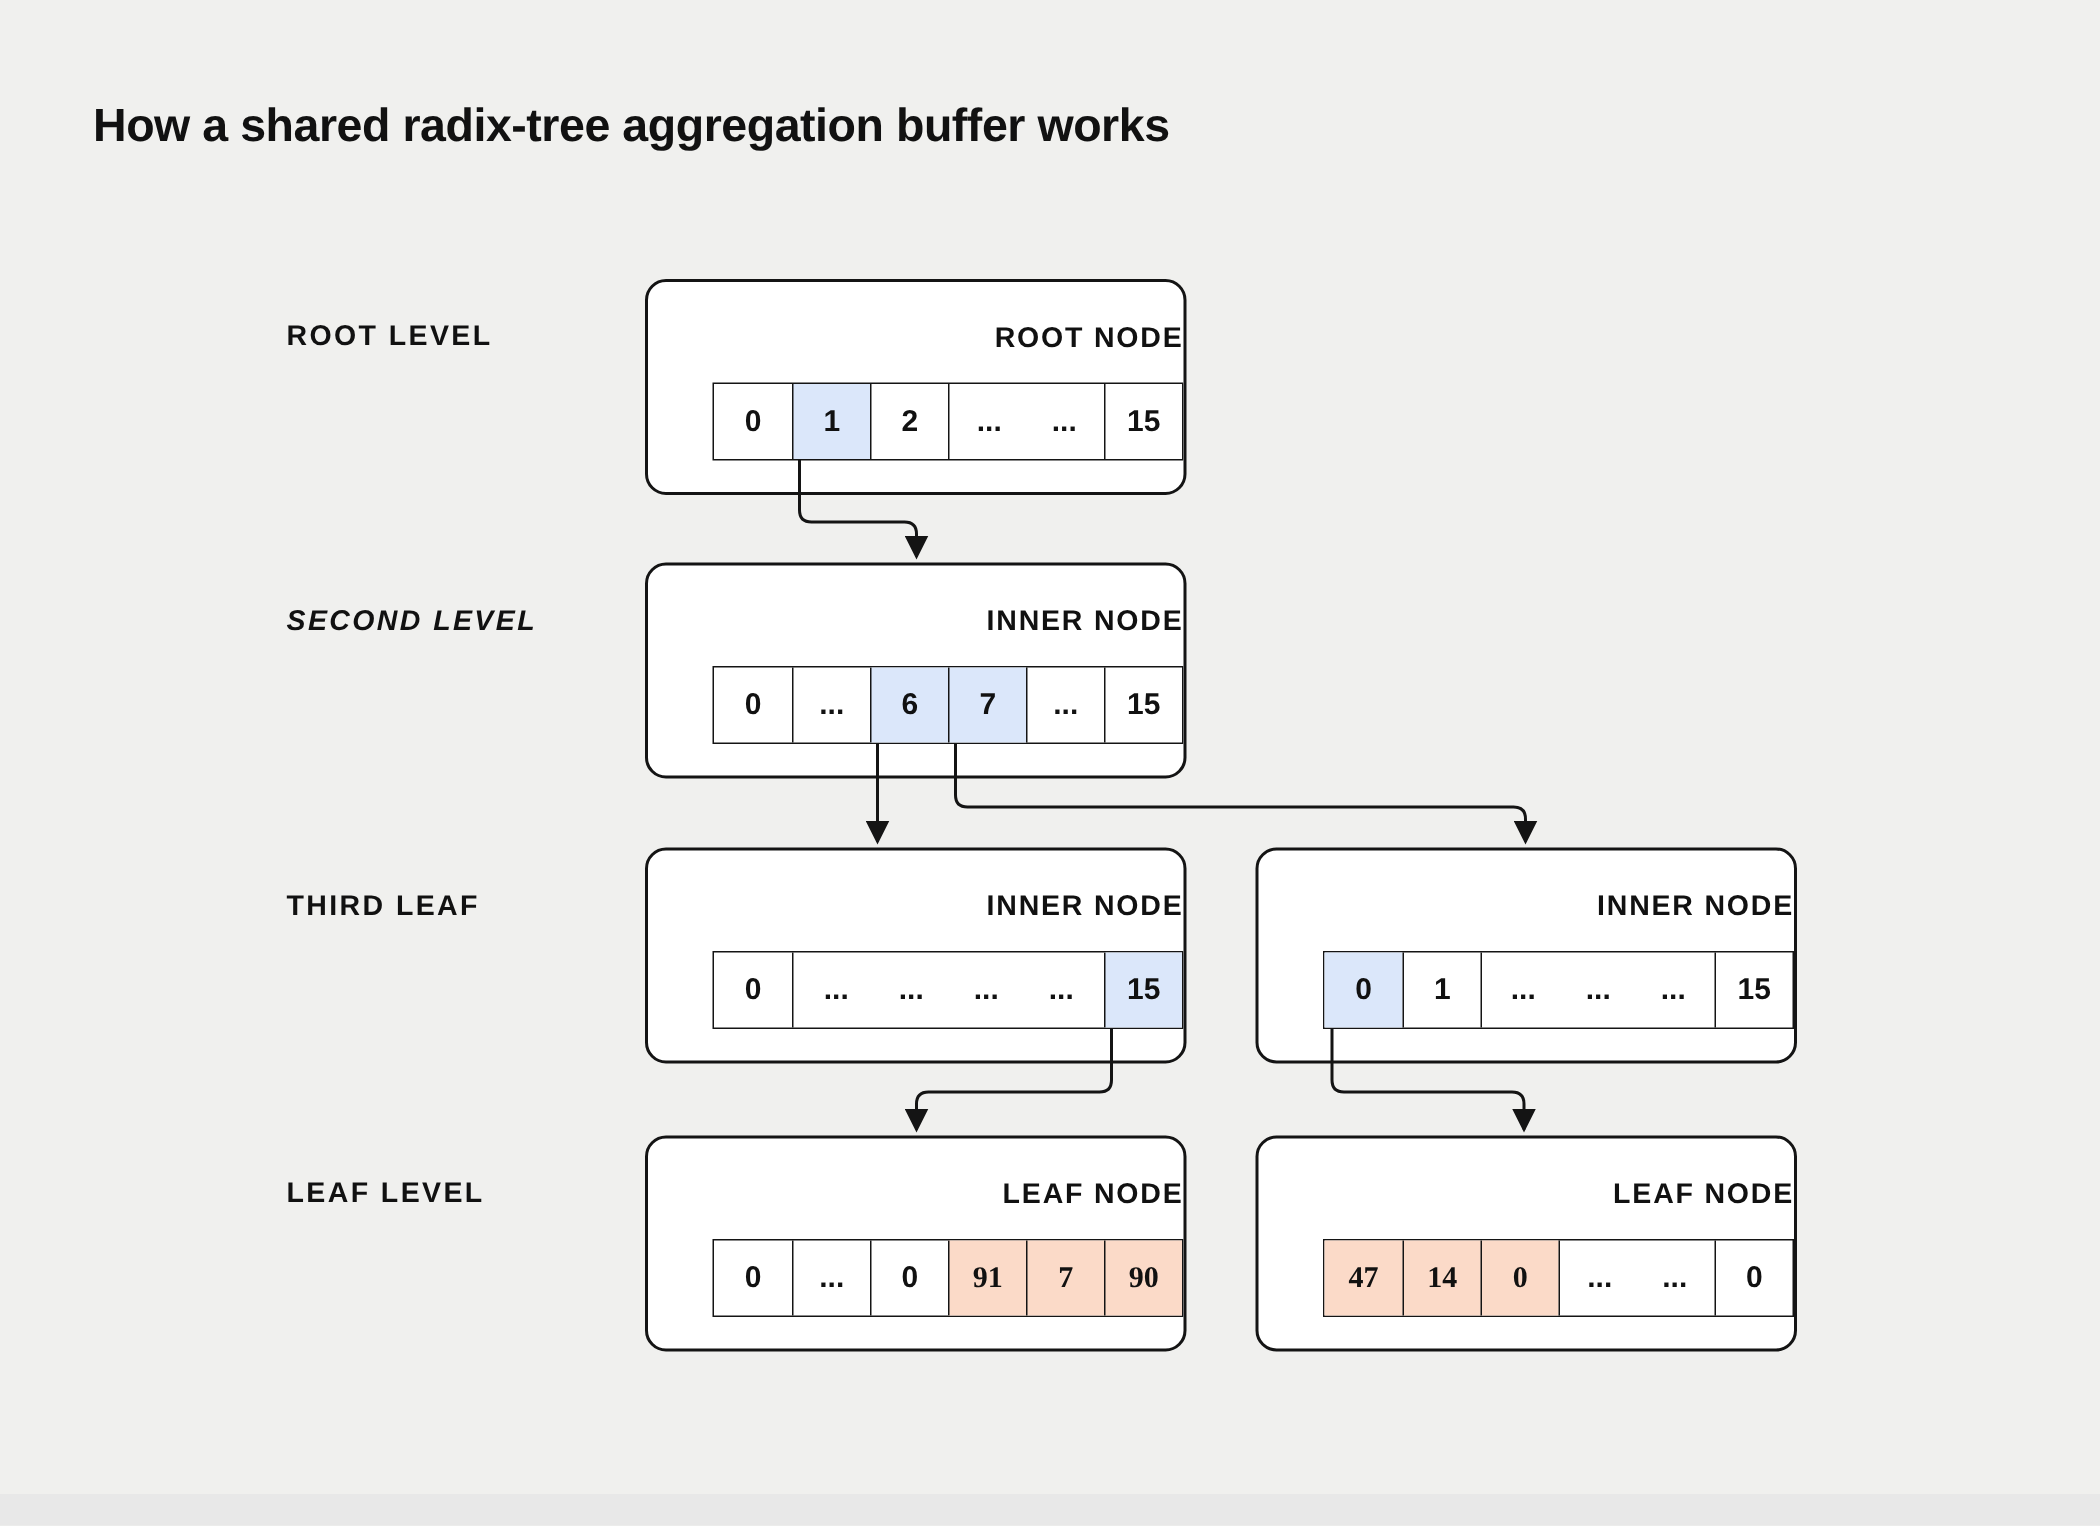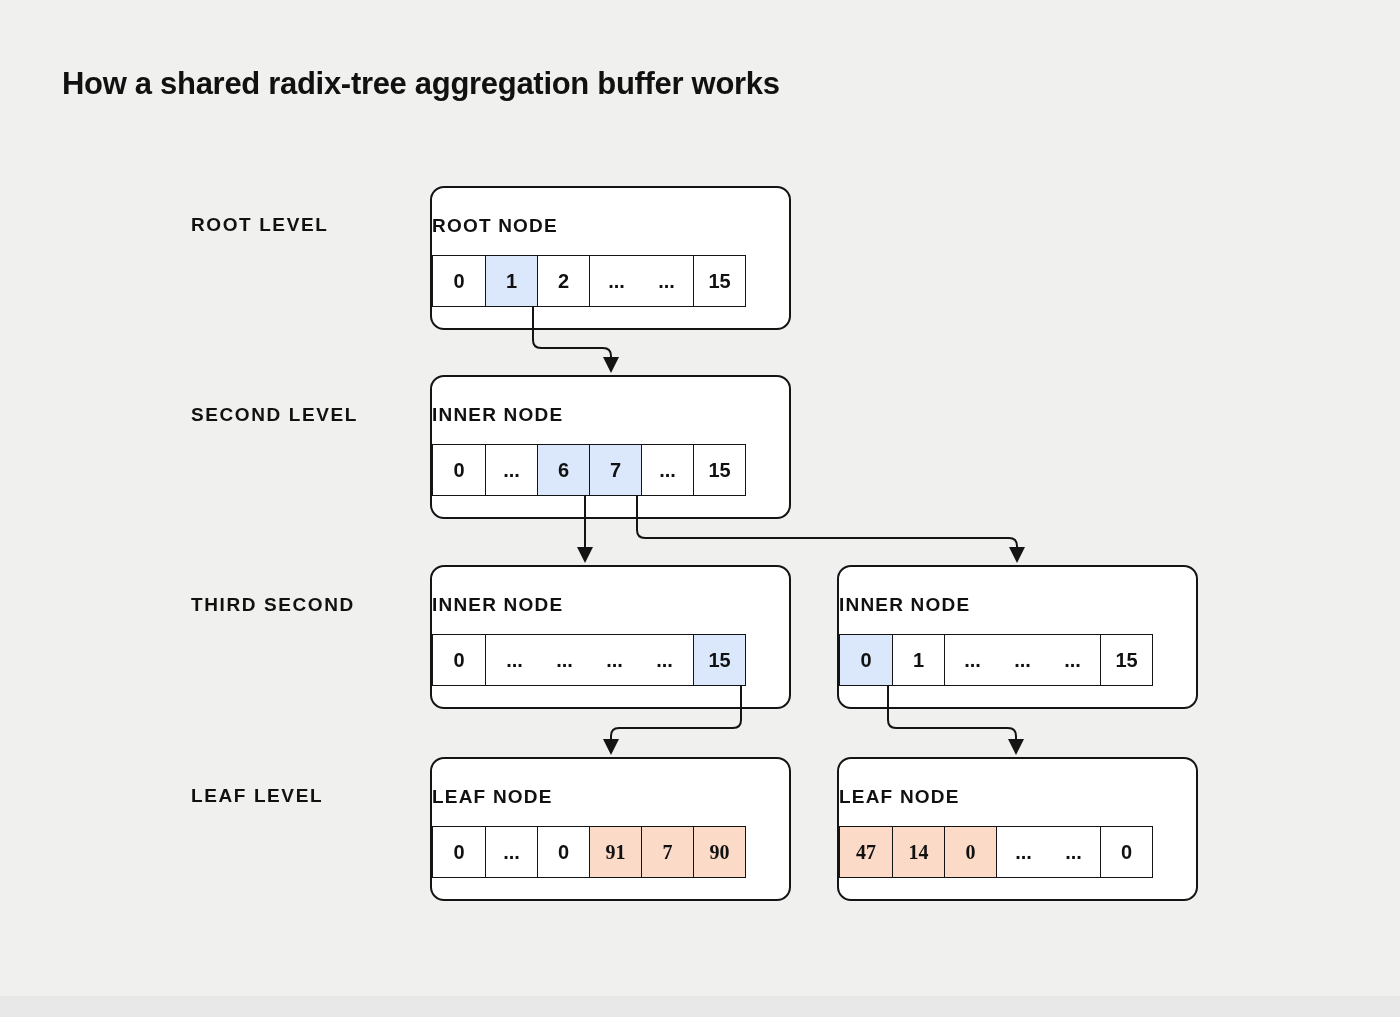--- a/index.html
+++ b/index.html
@@ -26,34 +26,34 @@
 
   .level-label {
     position: absolute;
     left: 191px;
     font-size: 19px;
     font-weight: 700;
     letter-spacing: 1.6px;
     white-space: nowrap;
   }
   #label-root   { top: 214px; }
-  #label-second { top: 404px; }
+  #label-second { top: 404px; font-style: italic; }
   #label-third  { top: 594px; }
   #label-leaf   { top: 785px; }
 
   .node {
     position: absolute;
     width: 361px;
     height: 144px;
     background: var(--color-node-fill, #ffffff);
     border: 2px solid var(--color-line, #141414);
     border-radius: 14px;
     display: flex;
     flex-direction: column;
-    align-items: flex-start;
+    align-items: flex-end;
   }
   #node-root        { left: 430px; top: 186px; }
   #node-second      { left: 430px; top: 375px; }
   #node-third-left  { left: 430px; top: 565px; }
   #node-third-right { left: 837px; top: 565px; }
   #node-leaf-left   { left: 430px; top: 757px; }
   #node-leaf-right  { left: 837px; top: 757px; }
 
   .node-title {
     margin-top: 26px;
@@ -103,21 +103,21 @@
 </style>
 </head>
 <body>
 
 <div class="canvas">
 
   <h1 class="title">How a shared radix-tree aggregation buffer works</h1>
 
   <div class="level-label" id="label-root">ROOT LEVEL</div>
   <div class="level-label" id="label-second">SECOND LEVEL</div>
-  <div class="level-label" id="label-third">THIRD SECOND</div>
+  <div class="level-label" id="label-third">THIRD LEAF</div>
   <div class="level-label" id="label-leaf">LEAF LEVEL</div>
 
   <div class="node" id="node-root">
     <div class="node-title">ROOT NODE</div>
     <div class="cellrow">
       <div class="cell">0</div>
       <div class="cell" data-hl="blue">1</div>
       <div class="cell">2</div>
       <div class="cell w2">...      ...</div>
       <div class="cell">15</div>

